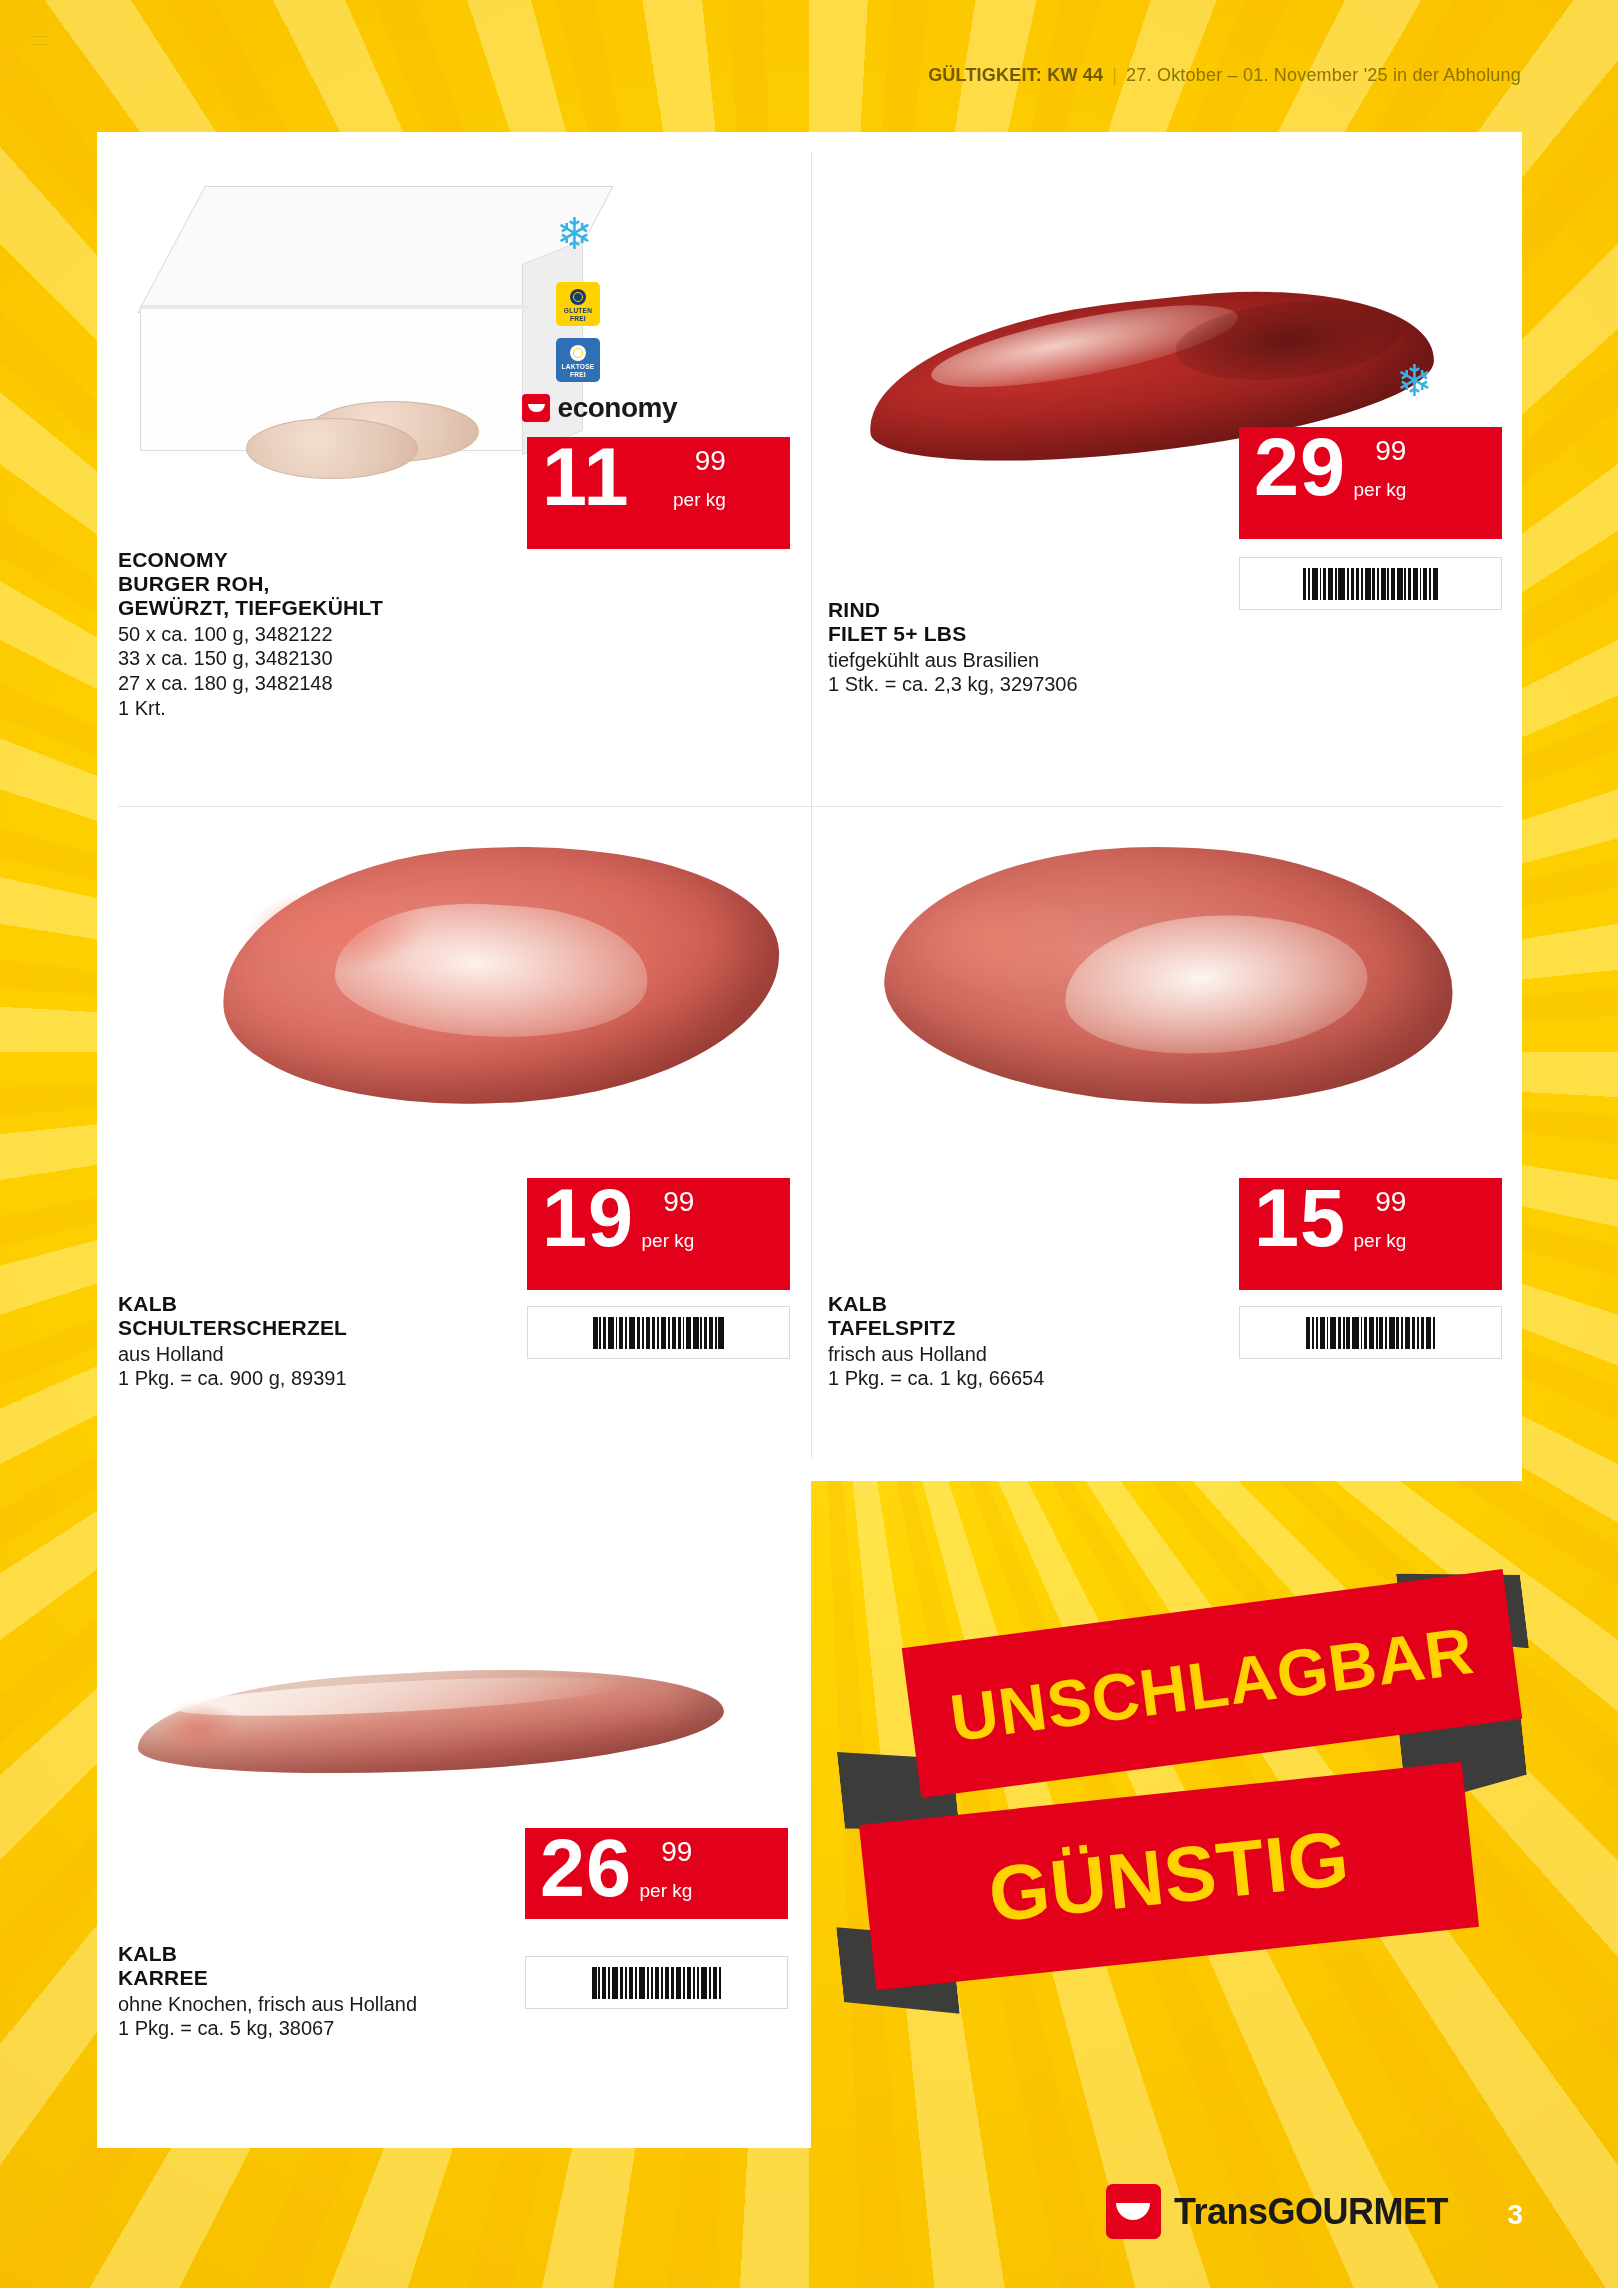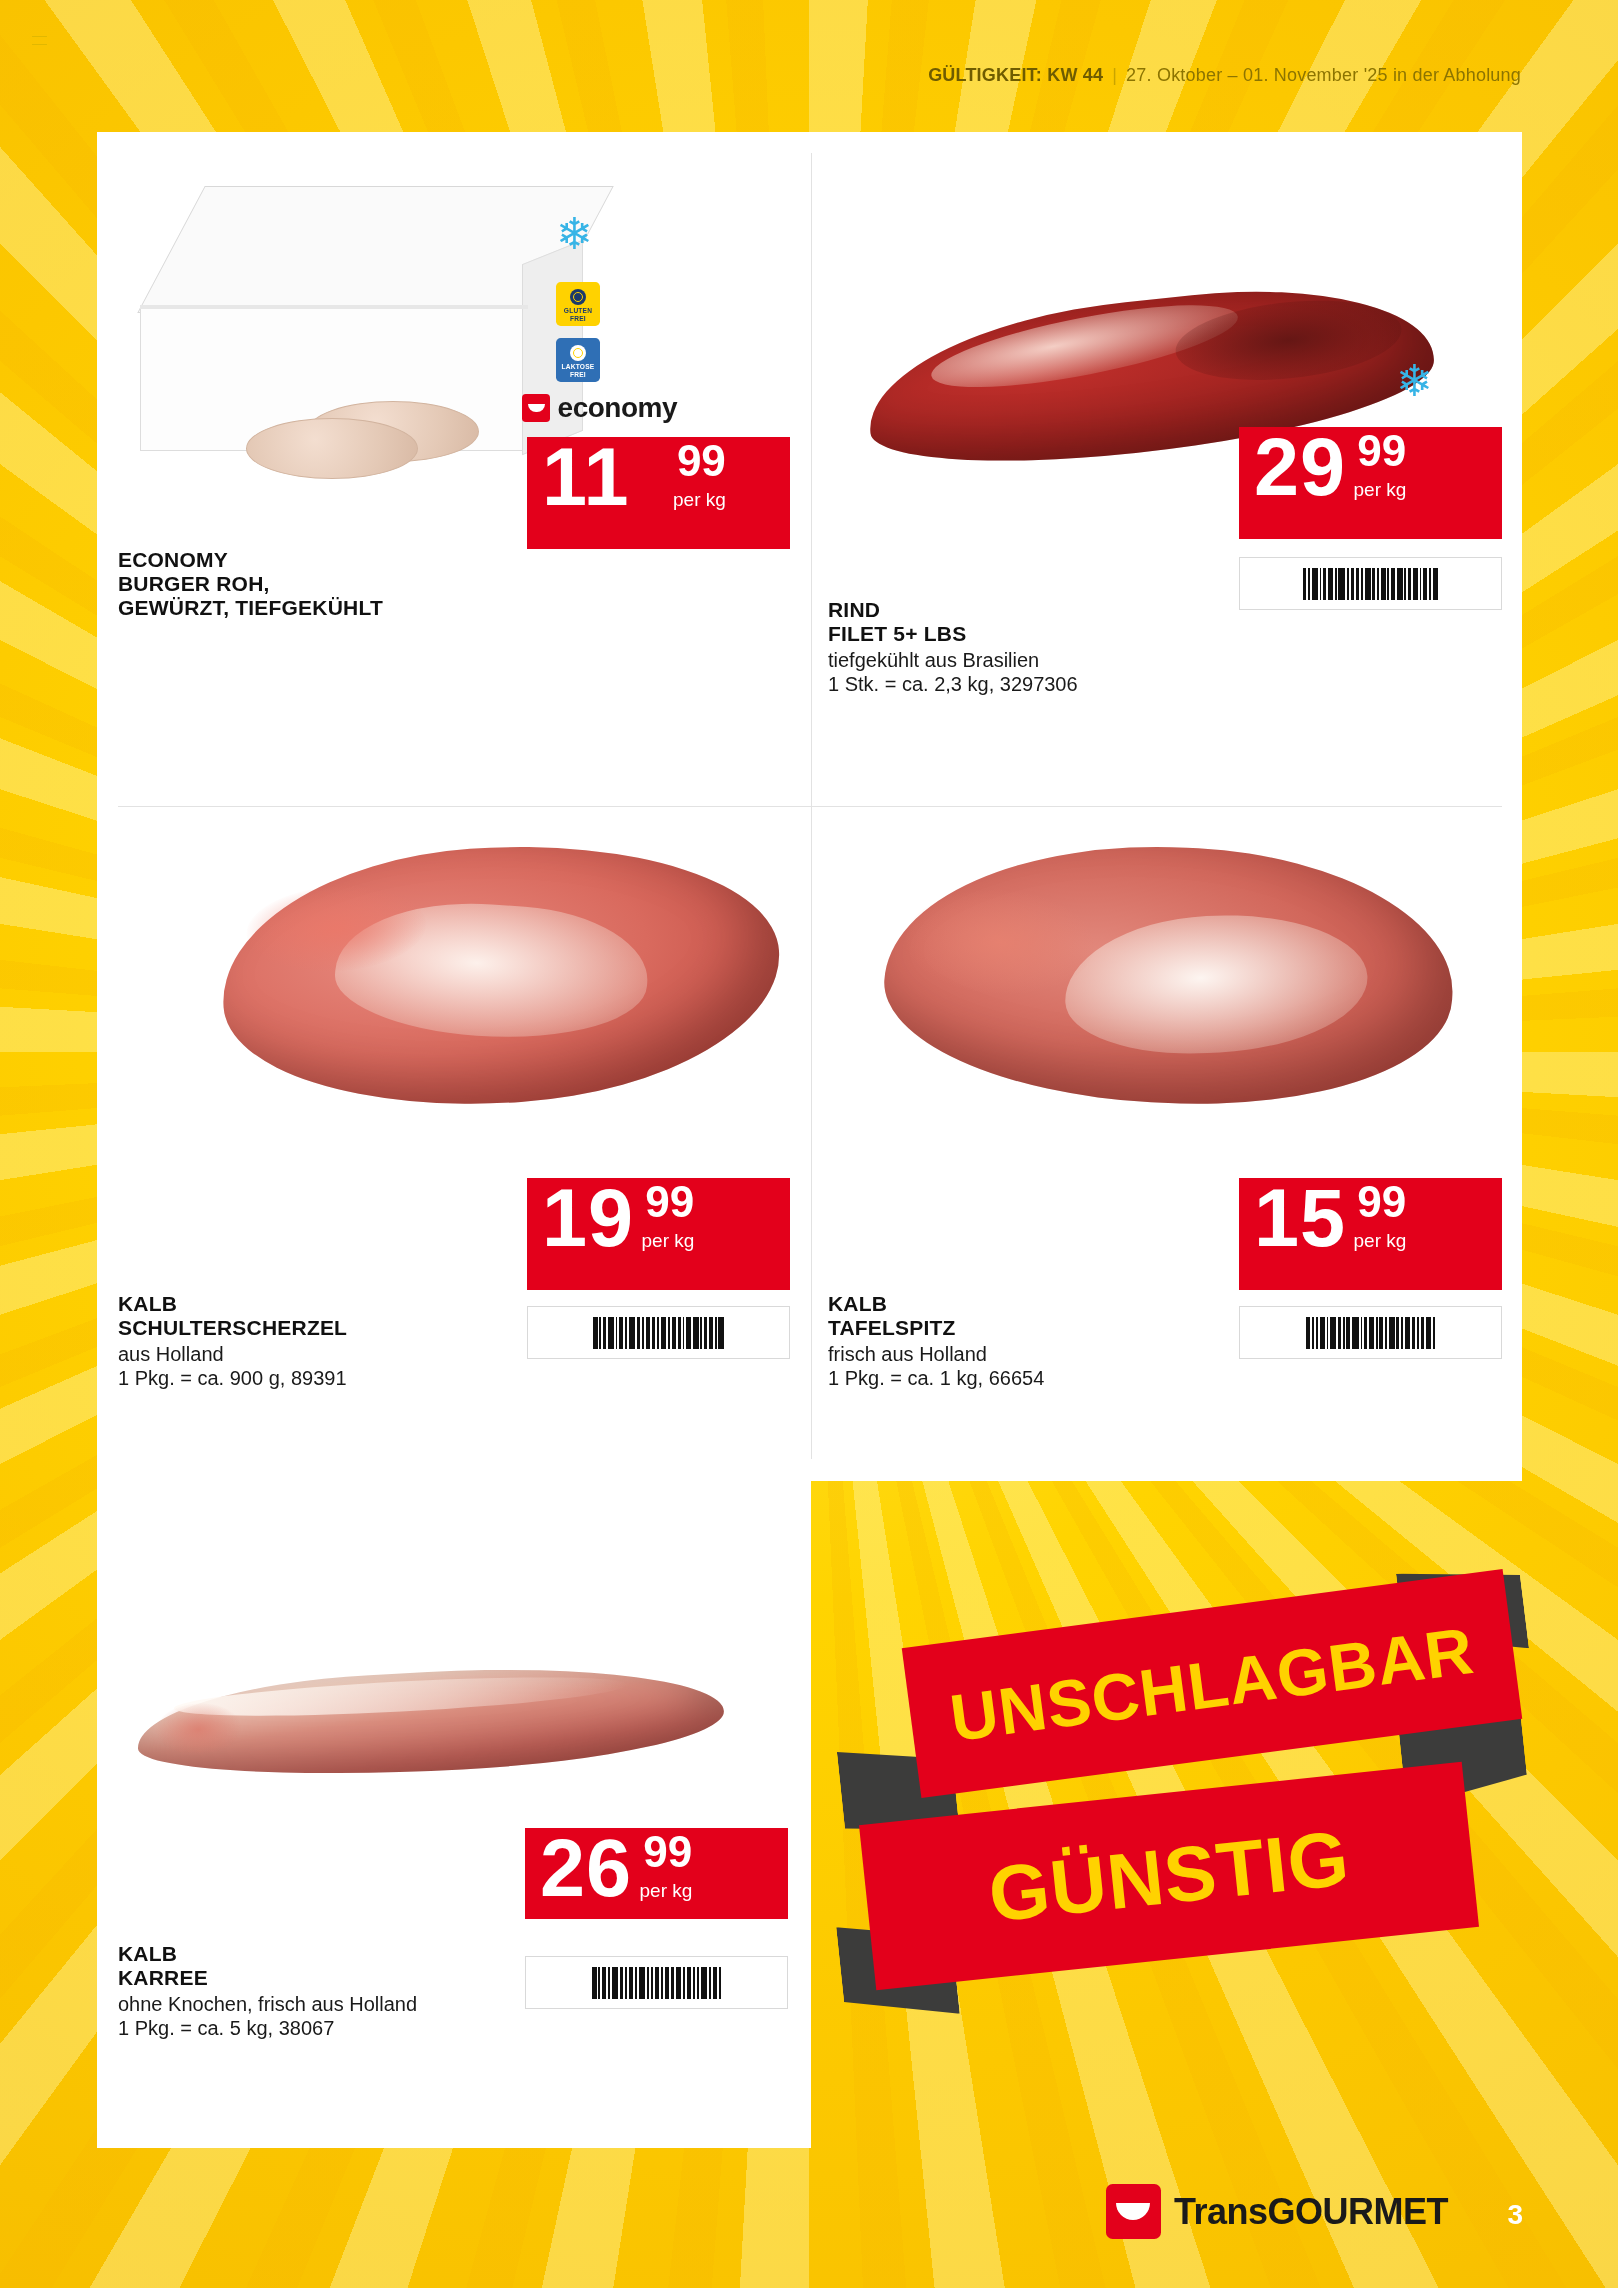--- a/index.html
+++ b/index.html
@@ -142,22 +142,22 @@
     padding-left: 15px;
   }
   .price .right {
     display: flex;
     flex-direction: column;
     align-items: flex-end;
     padding-left: 7.6px;
     padding-right: 13.2px;
   }
   .price .cents {
-    font-size: 44px;
-    font-weight: bold;
+    font-size: 28px;
+    font-weight: normal;
     line-height: 40px;
     margin-top: 3.8px;
   }
   .price .unit {
     font-size: 19px;
     line-height: 19px;
     margin-top: 9.5px;
     font-weight: normal;
   }
 
@@ -464,20 +464,26 @@
         <div class="cents">99</div>
         <div class="unit">per kg</div>
       </div>
     </div>
 
     <div class="info" style="left:0px; top:395px; width:397px;">
       <div class="title">
         <span>ECONOMY</span><br>
         <span>BURGER ROH,</span><br>
         <span>GEWÜRZT, TIEFGEKÜHLT</span>
+      </div>
+      <div class="desc">
+        <span>50 x ca. 100 g, 3482122</span><br>
+        <span>33 x ca. 150 g, 3482130</span><br>
+        <span>27 x ca. 180 g, 3482148</span><br>
+        <span>1 Krt.</span>
       </div>
     </div>
   </div>
 
   <div class="cell" style="left:731px; top:21px; width:674px; height:634px;">
 
     <div class="meat" style="left:38px; top:147px; width:568px; height:151px;
                 background:
                   radial-gradient(ellipse at 30% 40%, #c2302c 0%, #9e221f 55%, #7d1a18 100%);
                 border-radius:48% 42% 55% 46% / 70% 58% 42% 32%;

